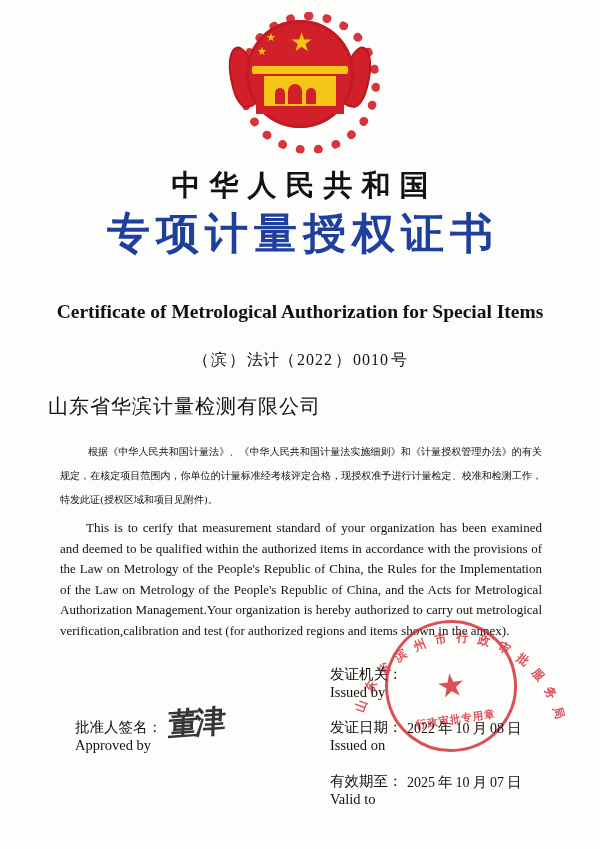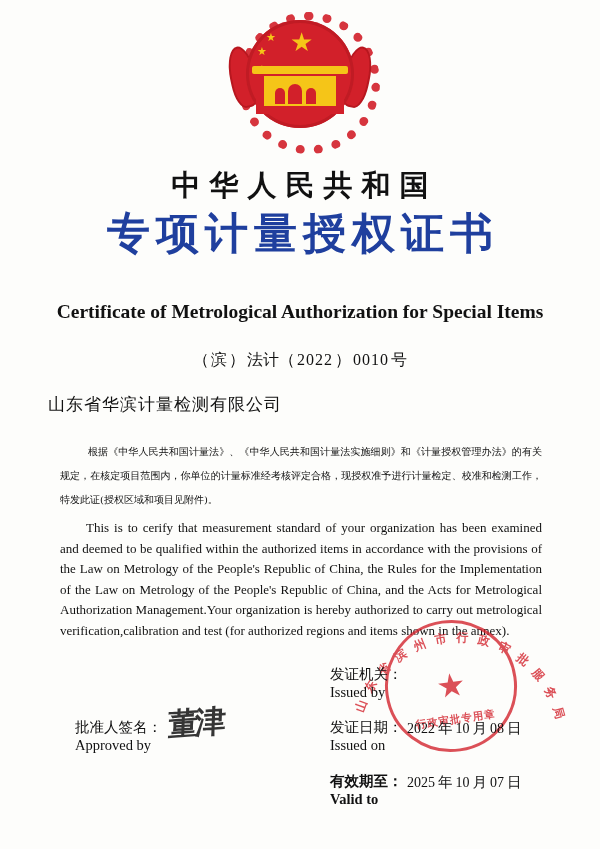--- a/index.html
+++ b/index.html
@@ -176,21 +176,21 @@
   }
   .cert-no .seg { margin: 0 1px; }
   .cert-no .num { letter-spacing: 1px; }
 
   
   .company {
     position: absolute;
     top: 393px;
     left: 48px;
     font-family: "DejaVu Serif", serif;
-    font-size: 17px;
+    font-size: 20px;
     letter-spacing: 1px;
     color: #111;
   }
 
   
   .body-cn {
     position: absolute;
     top: 440px;
     left: 60px;
     width: 482px;
@@ -268,21 +268,21 @@
     position: absolute;
     font-family: "DejaVu Serif", serif;
     color: #111;
   }
   .field .cn { font-size: 14.5px; display: block; }
   .field .en { font-size: 14.5px; display: block; font-family: "Liberation Serif", serif; }
 
   .approved { left: 75px; top: 718px; }
   .issuedby { left: 330px; top: 665px; }
   .issuedon { left: 330px; top: 718px; }
-  .validto  { left: 330px; top: 772px; font-weight: bold; }
+  .validto  { left: 330px; top: 772px; }
 
   .dateline {
     position: absolute;
     font-family: "DejaVu Serif", serif;
     font-size: 14.5px;
     color: #111;
     white-space: nowrap;
   }
   .dateline .v {
     font-family: "Liberation Serif", serif;

